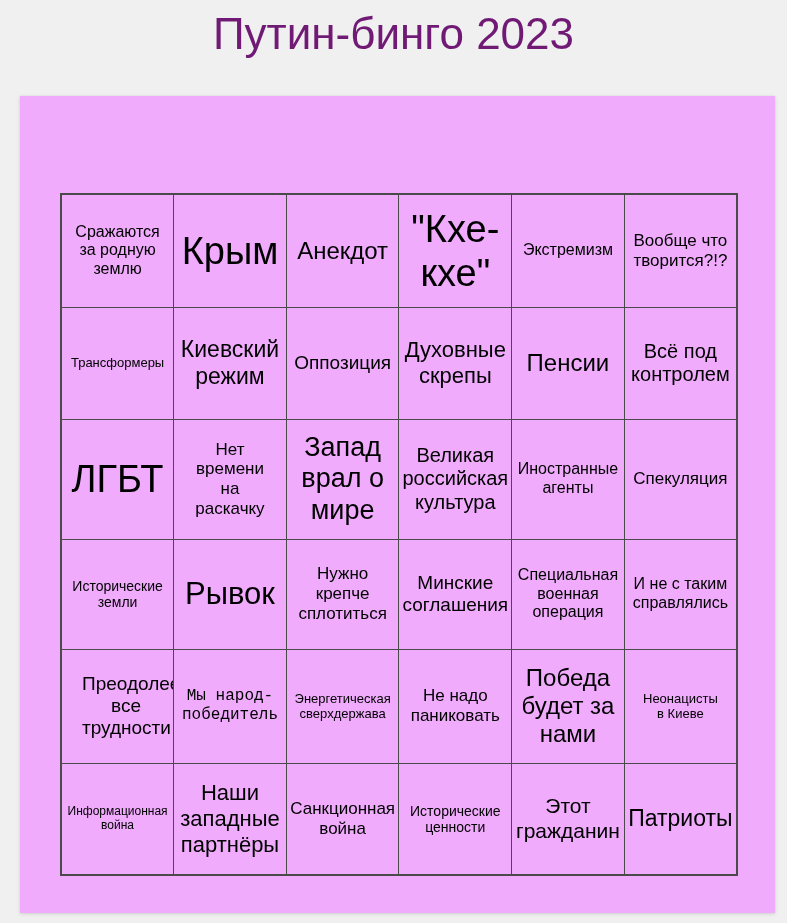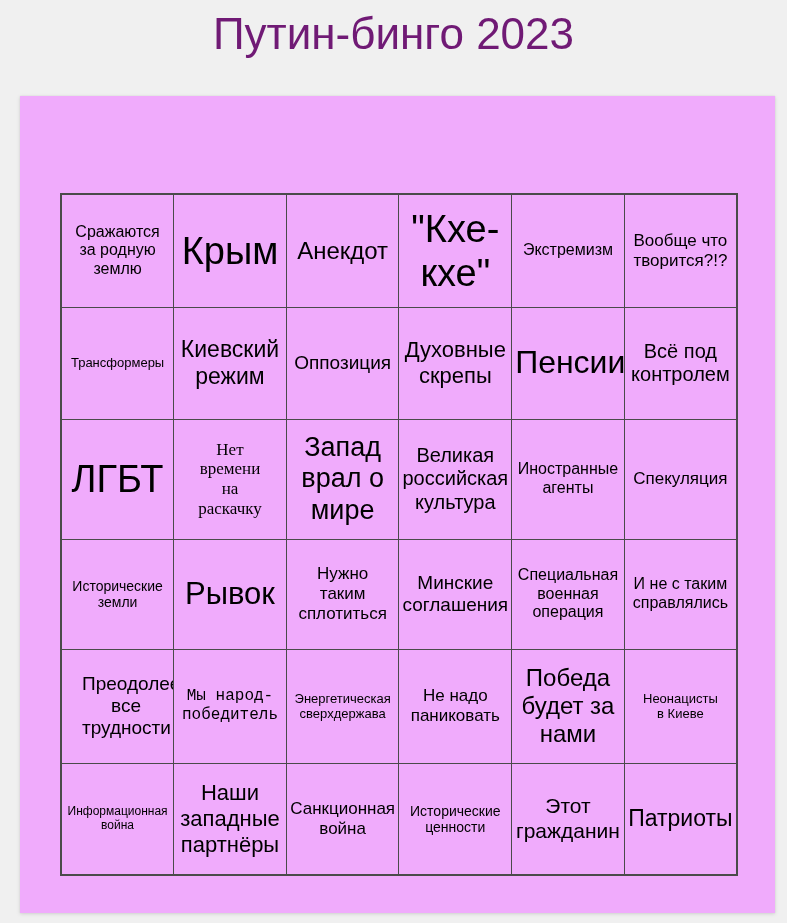--- a/index.html
+++ b/index.html
@@ -75,46 +75,46 @@
           <td style="font-size: 17px;">Вообще что
 творится?!?</td>
         </tr>
         <tr style="height: 112px;">
           <td style="font-size: 13px;">Трансформеры</td>
           <td style="font-size: 23px;">Киевский
 режим</td>
           <td style="font-size: 19px;">Оппозиция</td>
           <td style="font-size: 22px;">Духовные
 скрепы</td>
-          <td style="font-size: 32px;">Пенсии</td>
+          <td style="font-size: 24px;">Пенсии</td>
           <td style="font-size: 20px;">Всё под
 контролем</td>
         </tr>
         <tr style="height: 120px;">
           <td style="font-size: 38px;">ЛГБТ</td>
-          <td style="font-size: 17px; font-family: Liberation Serif, serif;">Нет
+          <td style="font-size: 17px;">Нет
 времени
 на
 раскачку</td>
           <td style="font-size: 27px;">Запад
 врал о
 мире</td>
           <td style="font-size: 20px;">Великая
 российская
 культура</td>
           <td style="font-size: 16px;">Иностранные
 агенты</td>
           <td style="font-size: 17px;">Спекуляция</td>
         </tr>
         <tr style="height: 110px;">
           <td style="font-size: 14px;">Исторические
 земли</td>
           <td style="font-size: 31px; text-align: center;">Рывок</td>
           <td style="font-size: 17px;">Нужно
-таким
+крепче
 сплотиться</td>
           <td style="font-size: 19px;">Минские
 соглашения</td>
           <td style="font-size: 16px;">Специальная
 военная
 операция</td>
           <td style="font-size: 16px;">И не с таким
 справлялись</td>
         </tr>
         <tr style="height: 114px;">

